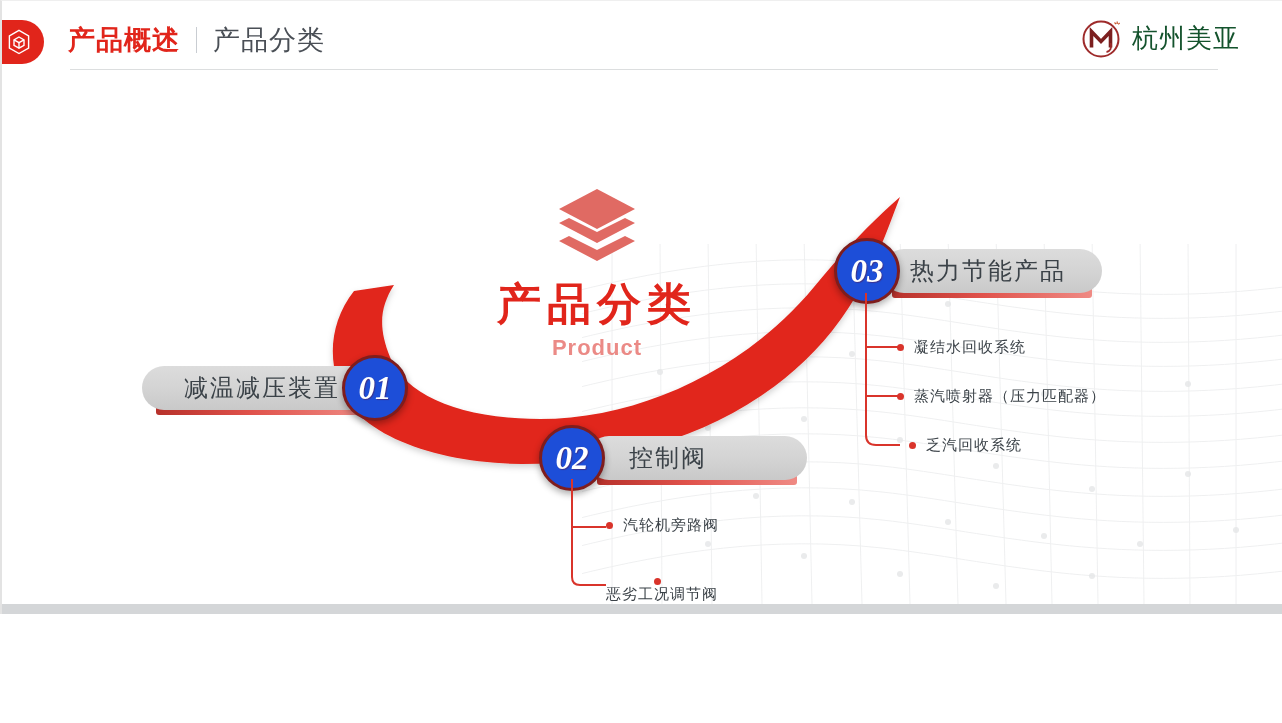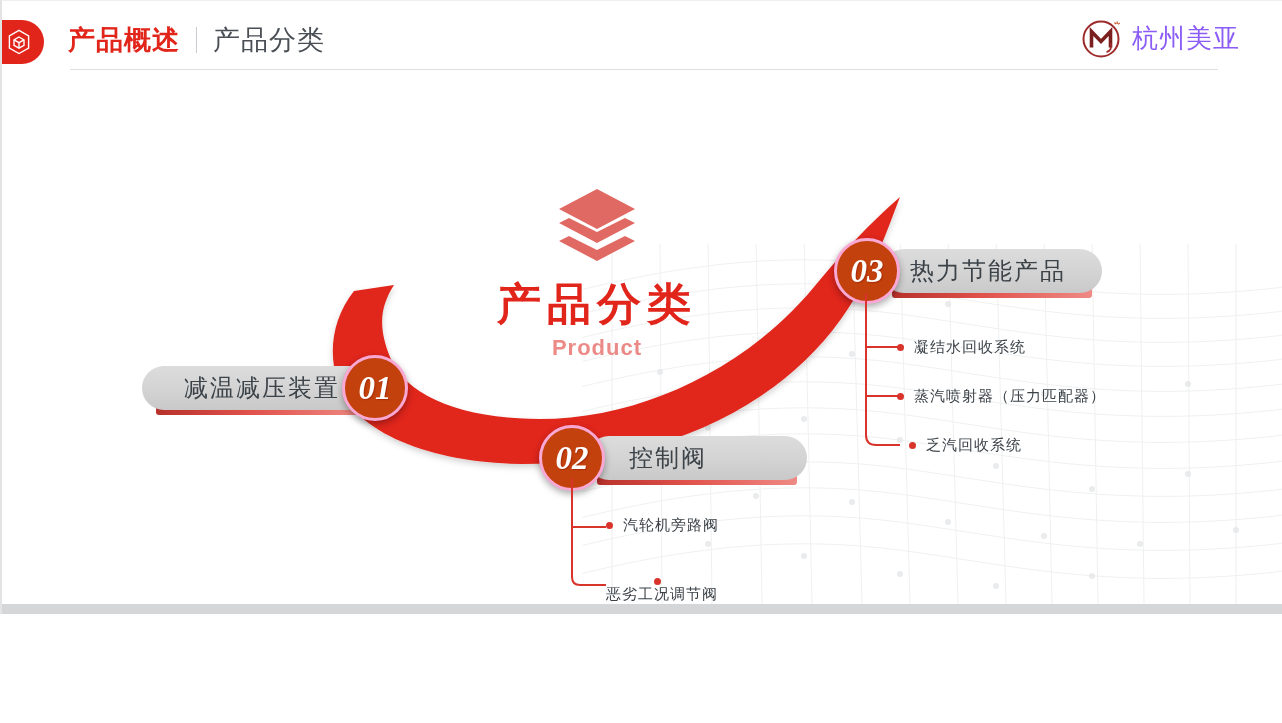--- a/index.html
+++ b/index.html
@@ -62,21 +62,21 @@
   #header-rule {
     position: absolute; left: 68px; top: 68px;
     width: 1148px; height: 1px;
     background: #dcdedf;
   }
   #brand {
     position: absolute; right: 44px; top: 14px;
     display: flex; align-items: center; gap: 7px;
   }
   #brand-name {
-    font-size: 26px; color: #8b5cf6; letter-spacing: 1px;
+    font-size: 26px; color: #14532d; letter-spacing: 1px;
   }
 
   
   #centre {
     position: absolute; left: 470px; top: 186px;
     width: 250px; text-align: center;
   }
   #stack-icon { display:block; margin: 0 auto 16px; }
   #centre-title {
     font-size: 44px; color: #e1251b; font-weight: 700;
@@ -108,22 +108,22 @@
     display: flex; align-items: center;
   }
   .pill-label {
     font-size: 24px; color: #3b4248; letter-spacing: 2px;
     white-space: nowrap;
   }
   .badge {
     position: absolute;
     width: 66px; height: 66px;
     border-radius: 50%;
-    background: #c2410c;
-    border: 3px solid #f9a8d4;
+    background: #1d4ed8;
+    border: 3px solid #7f1d1d;
     box-shadow: 0 3px 7px rgba(0,0,0,0.33);
     display: flex; align-items: center; justify-content: center;
   }
   .badge-num {
     font-size: 33px; font-weight: 700; color: #ffffff;
     font-style: italic; letter-spacing: 0px;
     font-family: "Liberation Serif", serif;
     text-shadow: 1px 1px 1px rgba(120,0,0,0.35);
   }
 

